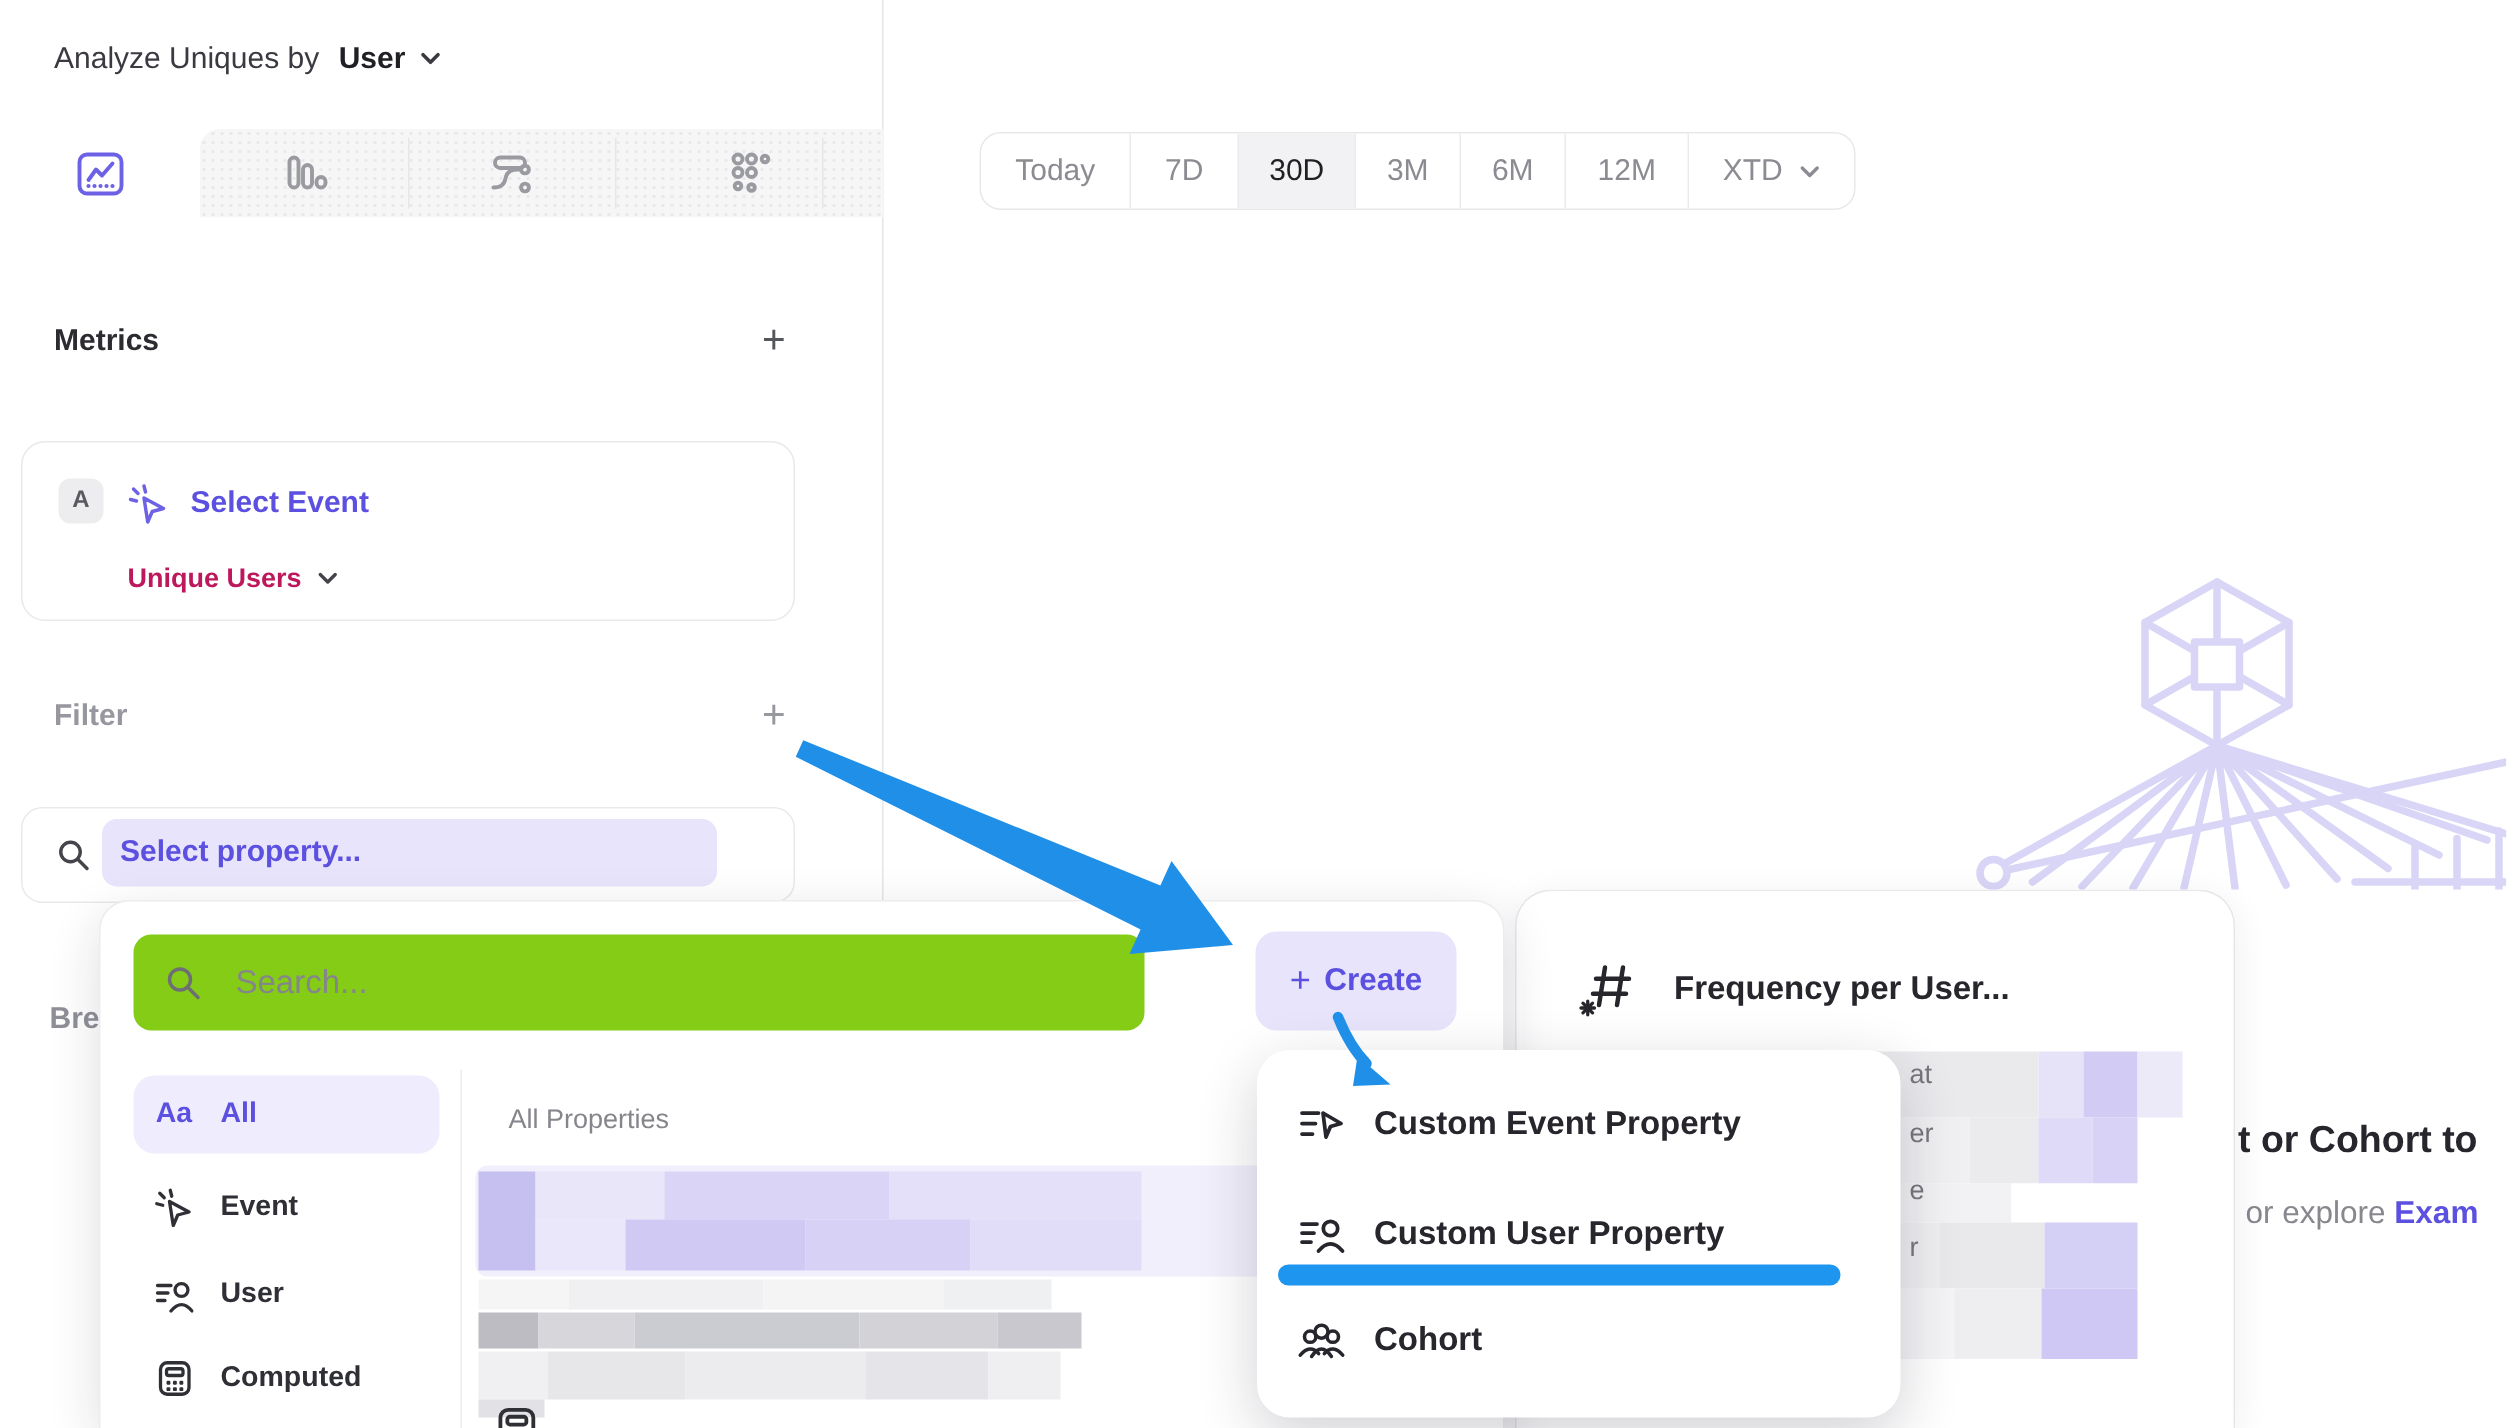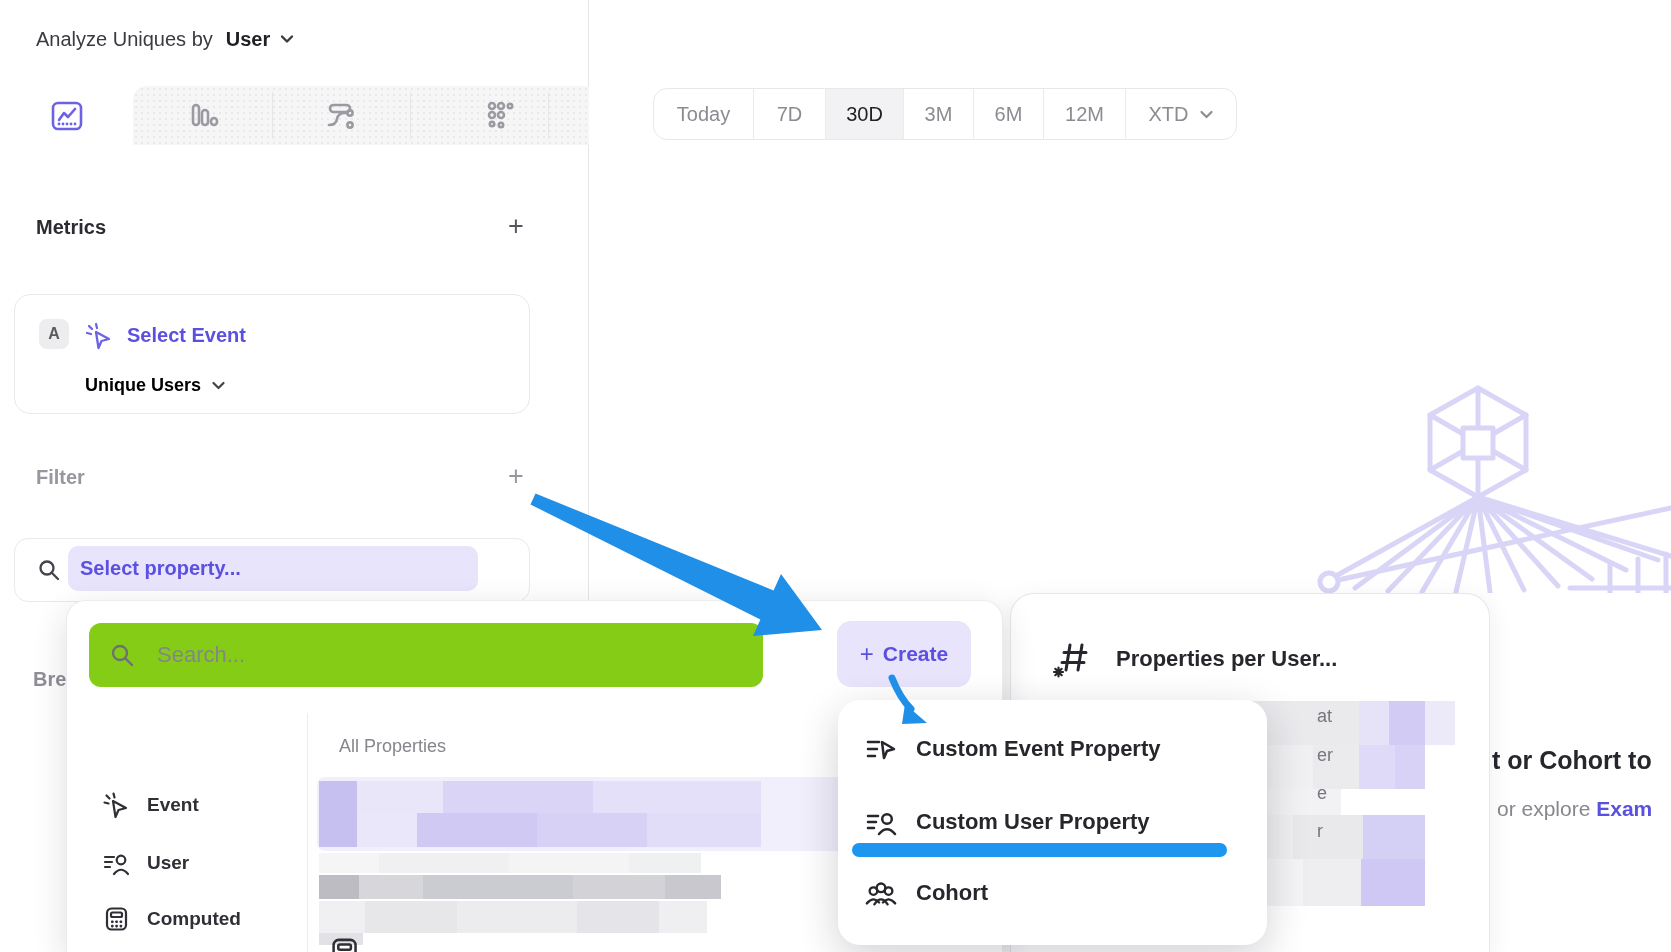--- a/index.html
+++ b/index.html
@@ -26,21 +26,21 @@
 
   .sec-head{font-size:20px;font-weight:700;color:#2b2b31;}
   .sec-head-gray{font-size:20px;font-weight:600;color:#97979f;}
   .plus{font-size:27px;font-weight:400;color:#55555c;line-height:24px;}
   .plus.gray{color:#97979f;}
 
   .metric-card{left:14px;top:294px;width:514px;height:118px;border:1.5px solid #e9e9ec;border-radius:16px;background:#fff;}
   .badge-a{position:absolute;left:24px;top:24px;width:30px;height:30px;border-radius:8px;background:#ededef;
            display:flex;align-items:center;justify-content:center;font-size:16px;font-weight:700;color:#5a5a61;}
   .sel-event{position:absolute;left:112px;top:26px;font-size:20px;font-weight:700;color:var(--accent);line-height:28px;}
-  .uniq{position:absolute;left:70px;top:80px;display:flex;align-items:center;font-size:18px;font-weight:600;color:#000000;}
+  .uniq{position:absolute;left:70px;top:80px;display:flex;align-items:center;font-size:18px;font-weight:600;color:#be185d;}
 
   .filter-card{left:14px;top:538px;width:514px;height:62px;border:1.5px solid #e9e9ec;border-radius:14px;background:#fff;}
   .prop-pill{position:absolute;left:53px;top:7px;width:410px;height:45px;border-radius:10px;background:var(--accent-soft);
              display:flex;align-items:center;padding-left:12px;box-sizing:border-box;
              font-size:20px;font-weight:600;color:var(--accent);}
 
   .bre{left:33px;top:668px;font-size:20px;font-weight:700;color:#8f8f98;z-index:1;}
 
   
   .prop-panel{left:66px;top:600px;width:937px;height:352px;background:#fff;z-index:2;
@@ -62,21 +62,21 @@
   .menu-div{position:absolute;left:240px;top:112px;width:1px;height:240px;background:#ececef;}
   .list-head{position:absolute;left:272px;top:135px;font-size:18px;font-weight:500;color:#85858c;}
   .hl-row{position:absolute;left:250px;top:176px;width:686px;height:74px;background:#f2effc;border-radius:8px;}
   .mz{position:absolute;}
 
   
   .right-panel{left:1010px;top:593px;width:480px;height:359px;background:#fff;z-index:1;
                border:1px solid #e7e7ea;border-bottom:none;border-radius:24px 24px 0 0;
                box-shadow:0 6px 24px rgba(40,40,60,.08);overflow:hidden;box-sizing:border-box;}
   .rp-title{position:absolute;left:105px;top:52px;font-size:22px;font-weight:700;color:#26262c;}
-  .frag{position:absolute;left:262px;font-size:18px;color:#76767e;margin-left:44px;}
+  .frag{position:absolute;left:262px;font-size:18px;color:#76767e;}
 
   
   .submenu{left:838px;top:700px;width:429px;height:245px;background:#fff;z-index:3;border-radius:22px;
            box-shadow:0 12px 40px rgba(30,30,50,.20);}
   .sm-item{position:absolute;left:0;width:429px;height:46px;display:flex;align-items:center;}
   .sm-item .ic{width:34px;margin-left:26px;margin-right:18px;display:flex;justify-content:center;}
   .sm-item .lb{font-size:22px;font-weight:700;color:#26262c;}
   .sm-bar{position:absolute;left:14px;top:143px;width:375px;height:14px;border-radius:7px;background:var(--bar-blue);}
 
   
@@ -231,21 +231,21 @@
     </div>
   </div>
 
   <div class="abs right-panel">
     <svg class="abs" style="left:40px;top:46px;" width="42" height="42" viewBox="0 0 42 42" fill="none" stroke="#26262c" stroke-width="3" stroke-linecap="round">
       <path d="M19,5 L15,30 M31,5 L27,30 M13,12.5 H35 M11,22.5 H33"></path>
       <g stroke-width="2.2">
           <path d="M3,32 H12 M7.5,27.5 V36.5 M4.3,28.8 L10.7,35.2 M10.7,28.8 L4.3,35.2"></path>
         </g>
     </svg>
-    <div class="rp-title nowrap">Properties per User...</div>
+    <div class="rp-title nowrap">Frequency per User...</div>
 
     <div>
       <div class="mz" style="left:202px;top:107px;width:146px;height:44px;background:#eaeaed;"></div>
       <div class="mz" style="left:348px;top:107px;width:30px;height:44px;background:#e6e3f8;"></div>
       <div class="mz" style="left:378px;top:107px;width:36px;height:44px;background:#d2ccf5;"></div>
       <div class="mz" style="left:414px;top:107px;width:30px;height:44px;background:#eceaf9;"></div>
       <div class="mz" style="left:202px;top:151px;width:100px;height:44px;background:#f0f0f2;"></div>
       <div class="mz" style="left:302px;top:151px;width:46px;height:44px;background:#ebebee;"></div>
       <div class="mz" style="left:348px;top:151px;width:36px;height:44px;background:#dedaf7;"></div>
       <div class="mz" style="left:384px;top:151px;width:30px;height:44px;background:#d7d2f6;"></div>
@@ -272,20 +272,24 @@
           <path d="M16.5,16.5 L23,23"></path>
       </svg>
       <input type="text" placeholder="Search..." style="">
     </div>
 
     <div class="create-btn">
       <span class="plus-g">+</span>
       <span>Create</span>
     </div>
 
+    <div class="cat sel" style="top:116px;">
+      <span class="ic aa">Aa</span>
+      <span>All</span>
+    </div>
     <div class="cat" style="top:178px;">
       <span class="ic">
         <svg width="26" height="26" viewBox="0 0 26 26" fill="none" stroke="#2f2f36" stroke-width="2.2" stroke-linecap="round" stroke-linejoin="round">
           <path d="M3.5,3.5 L6.5,6.5 M10.5,1.5 L11.5,5.5 M1.5,10.5 L5.5,11.5"></path>
           <path d="M10,9 L23,16 L15.5,18 L12.5,25 Z"></path>
         </svg>
       </span>
       <span>Event</span>
     </div>
     <div class="cat" style="top:236px;">

